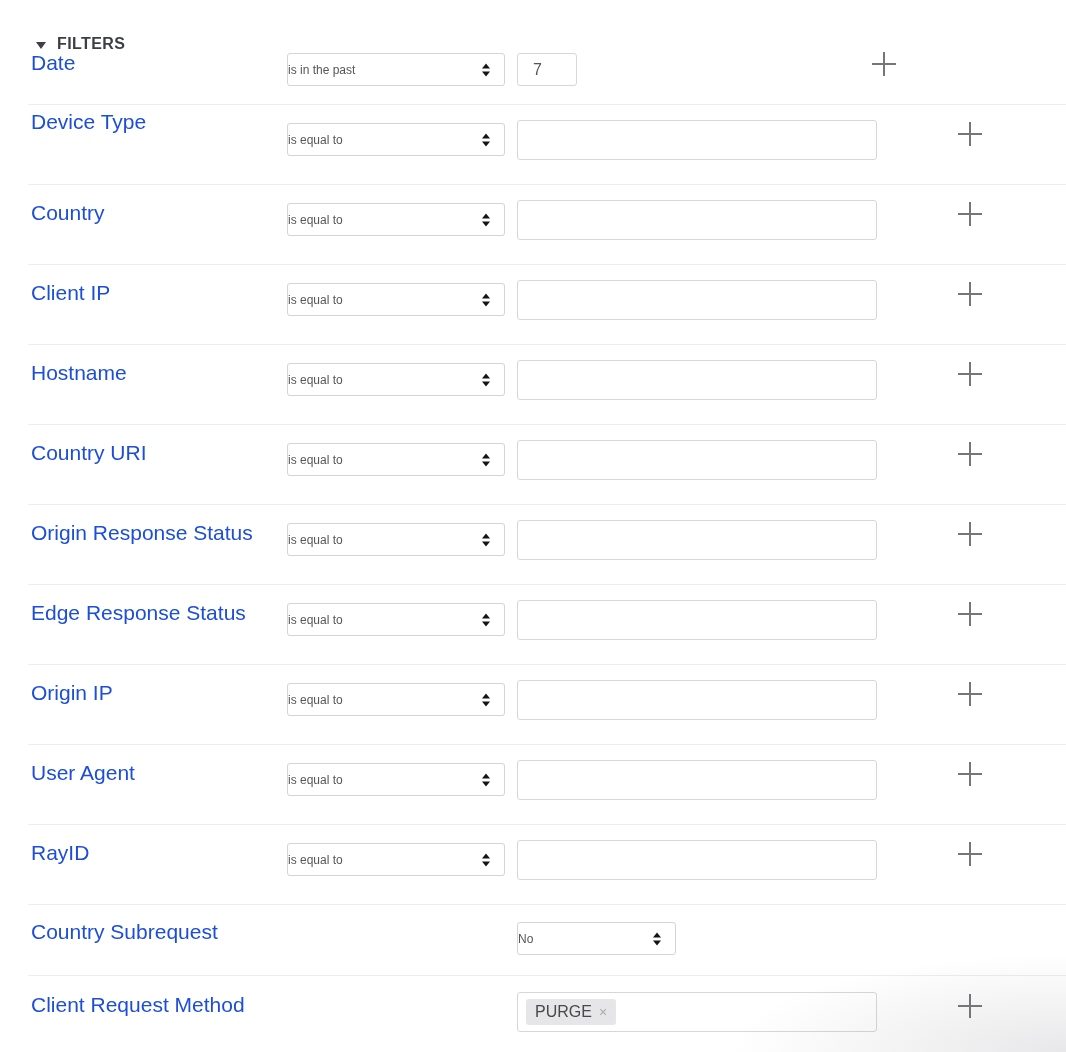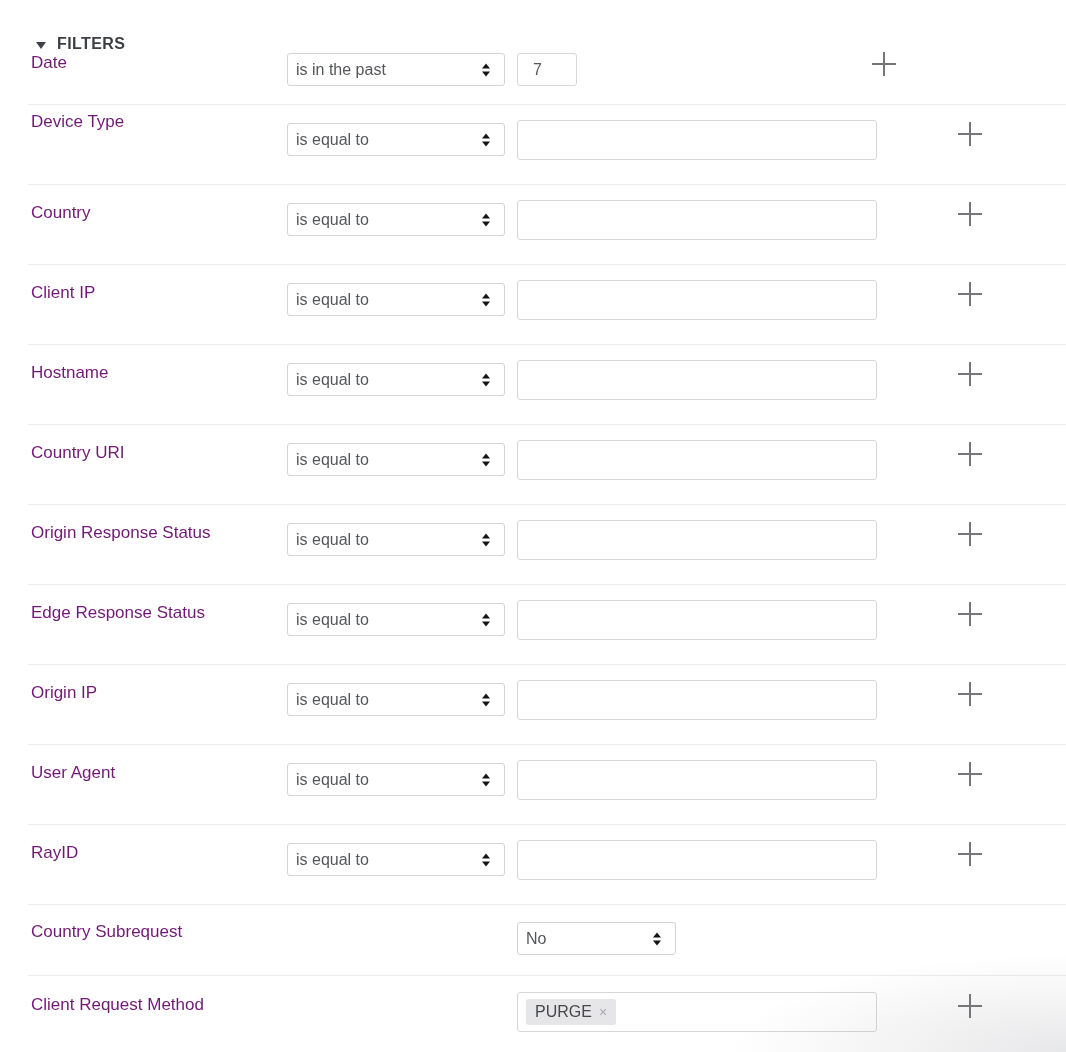--- a/index.html
+++ b/index.html
@@ -11,28 +11,28 @@
 
   
   .hdr { position:absolute; left:0; top:13px; height:22px; width:220px; cursor:pointer;margin-top:21px; }
   .caret { position:absolute; left:36px; top:8px; width:0; height:0;
            border-left:5.5px solid transparent; border-right:5.5px solid transparent;
            border-top:7px solid #3d4046; }
   .hdr-title { position:absolute; left:57px; top:1px; font-size:16px; font-weight:700;
                color:#3b3e43; letter-spacing:0.4px; }
 
   
-  .lbl { position:absolute; left:31px; font-size:17px; color:#701a75;
+  .lbl { position:absolute; left:31px; font-size:21px; color:#1d4ed8;
          line-height:22px; white-space:nowrap; }
 
   
   .sel { position:absolute; background:#fff; border:1px solid #d4d4d6; border-radius:3px;
          box-sizing:border-box; cursor:pointer; }
-  .sel .txt { position:absolute; left:8px; top:50%; transform:translateY(-50%);
-              font-size:16px; color:#55565a; white-space:nowrap; }
+  .sel .txt { position:absolute; left:0; top:50%; transform:translateY(-50%);
+              font-size:12px; color:#55565a; white-space:nowrap; }
   .arr { position:absolute; right:13px; top:50%; width:9px; height:13px;
          transform:translateY(-50%); }
   .arr::before { content:""; position:absolute; left:0; top:0; width:0; height:0;
                  border-left:4.5px solid transparent; border-right:4.5px solid transparent;
                  border-bottom:5px solid #151518; }
   .arr::after  { content:""; position:absolute; left:0; bottom:0; width:0; height:0;
                  border-left:4.5px solid transparent; border-right:4.5px solid transparent;
                  border-top:5px solid #151518; }
   .op   { left:287px; width:218px; height:33px; }
   .unit { left:587px; width:201px; height:33px; }

